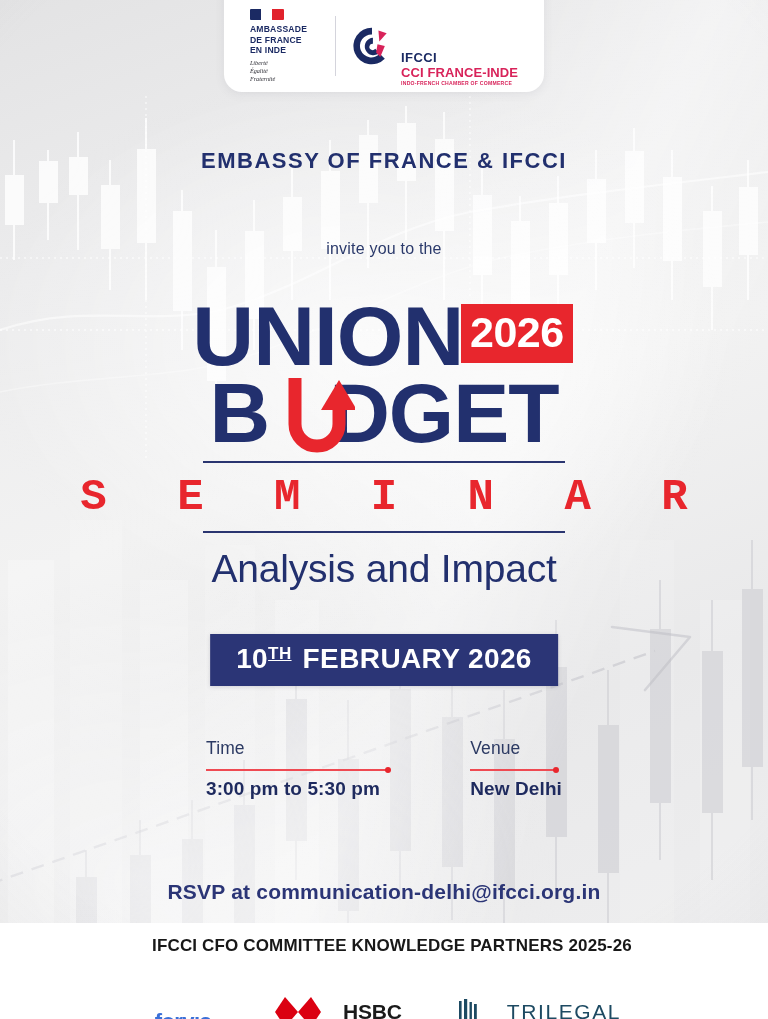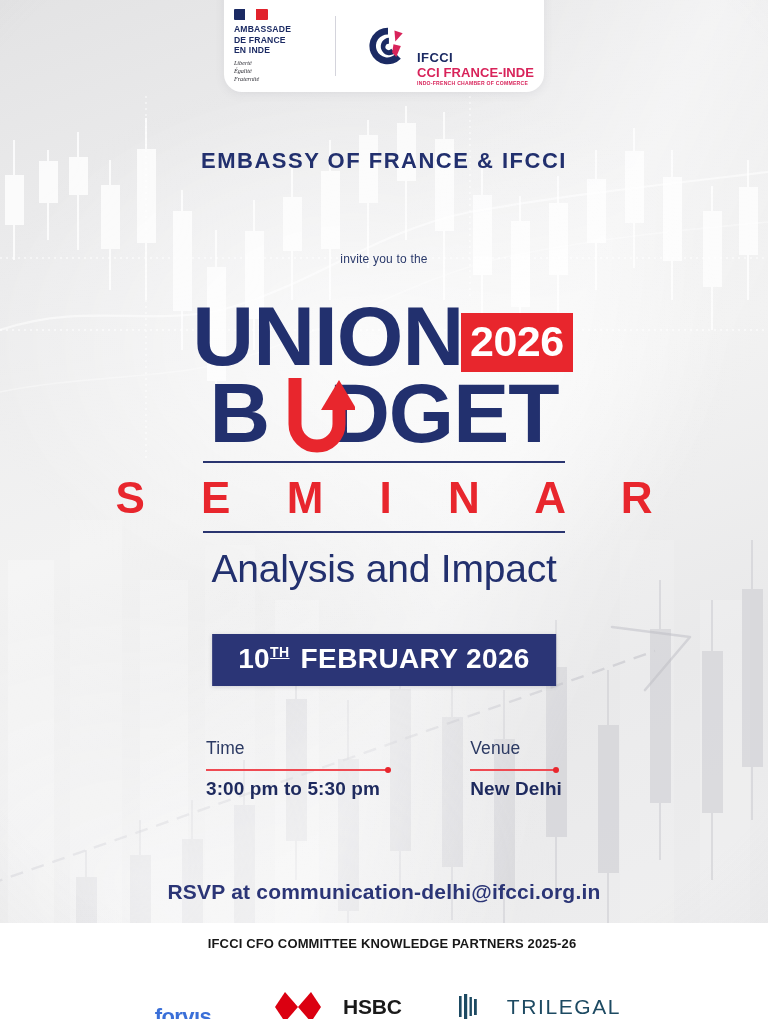--- a/index.html
+++ b/index.html
@@ -38,21 +38,21 @@
   .logo-card {
     position:absolute; left:50%; transform:translateX(-50%);
     top:-16px;
     width:320px; height:108px;
     background:#ffffff;
     border-radius:0 0 18px 18px;
     display:flex; align-items:flex-end; justify-content:center;
     padding-bottom:10px;
     box-shadow:0 2px 10px rgba(90,90,110,.10);
   }
-  .logo-inner { display:flex; align-items:center; gap:16px; height:72px; }
+  .logo-inner { display:flex; align-items:center; gap:0; height:72px; }
 
   .fr-logo { display:flex; flex-direction:column; align-items:flex-start; padding-right:14px; }
   .fr-flag { display:flex; width:34px; height:11px; margin-bottom:4px; border-radius:1px; overflow:hidden; }
   .fr-flag i { display:block; height:100%; }
   .fr-flag .b { width:34%; background:#1b2a63; }
   .fr-flag .w { width:32%; background:#ffffff; }
   .fr-flag .r { width:34%; background:#e1222c; }
   .fr-name {
     font-size:8.6px; font-weight:700; line-height:1.24; letter-spacing:.2px;
     color:#1b2a63; text-align:left;
@@ -76,27 +76,27 @@
   .eyebrow {
     position:absolute; top:148px; left:0; right:0; text-align:center;
     font-size:22px; font-weight:700; letter-spacing:1.5px; color:#22306e;
   }
   .aegis {
     position:absolute; top:183px; left:0; right:0; text-align:center;
     font-size:15.5px; font-weight:400; letter-spacing:.9px; color:#2a3566;
   }
   .invite {
     position:absolute; top:240px; left:0; right:0; text-align:center;
-    font-size:12px; font-weight:400; letter-spacing:.2px; color:#2b3a6b;margin-top:12px;
+    font-size:16px; font-weight:400; letter-spacing:.2px; color:#2b3a6b;
   }
 
   
   .title-block { position:absolute; top:300px; left:0; right:0; display:flex; flex-direction:column; align-items:center; }
 
-  .line-union { display:flex; align-items:flex-end; gap:0; }
+  .line-union { display:flex; align-items:flex-start; gap:0; }
   .word-union {
     font-size:84px; font-weight:700; line-height:.86; letter-spacing:-1px;
     color:#22306e; font-family:"Liberation Sans", sans-serif;
     transform:scaleX(1.02);
   }
   .badge-2026 {
     background:#e8262d; color:#ffffff;
     font-size:43px; font-weight:700; line-height:1;
     letter-spacing:-.5px;
     padding:7px 9px 9px 9px;
@@ -110,38 +110,38 @@
     color:#22306e; font-family:"Liberation Sans", sans-serif;
   }
   .letter-gap { display:inline-block; width:60px; }
   .arrow-u { position:absolute; left:74px; top:-2px; width:72px; height:84px; }
 
   .rule { width:362px; height:2px; background:#2a3570; margin-top:8px; }
   .word-seminar {
     font-size:44px; font-weight:700; color:#e8262d;
     letter-spacing:22px; text-indent:22px;
     line-height:1.25; margin:7px 0 6px 0;
-    font-family:Liberation Sans, sans-serif;
+    font-family:Liberation Mono, monospace;
   }
   .rule2 { width:362px; height:2px; background:#2a3570; margin-bottom:14px; }
 
   .subtitle {
     font-size:39px; font-weight:400; color:#22306e; letter-spacing:-.2px;
   }
 
   
   .date-badge {
     position:absolute; top:634px; left:50%; transform:translateX(-50%);
     background:#2b3576; color:#ffffff;
     padding:9px 26px 11px 26px;
     font-size:28px; font-weight:700; letter-spacing:.4px;
     display:flex; align-items:flex-start;
     box-shadow:0 1px 4px rgba(60,60,90,.18);
   }
-  .date-badge sup { font-size:14px; font-weight:700; line-height:1; position:relative; top:2px; margin-right:11px;text-decoration:underline; }
+  .date-badge sup { font-size:17px; font-weight:700; line-height:1; position:relative; top:2px; margin-right:11px;text-decoration:underline; }
 
   
   .meta { position:absolute; top:738px; left:206px; right:206px; display:flex; justify-content:space-between; }
   .meta-col { display:flex; flex-direction:column; }
   .meta-col.venue { align-items:flex-start; }
   .meta-label { font-size:17.5px; font-weight:400; color:#2c3a63; letter-spacing:.1px; margin-bottom:10px; }
   .meta-rule { position:relative; height:2px; background:#ef4a52; margin-bottom:7px; }
   .meta-rule.w1 { width:184px; }
   .meta-rule.w2 { width:88px; }
   .meta-rule::after {
@@ -157,21 +157,21 @@
   }
 
   
   .footer {
     position:absolute; left:0; right:0; bottom:0; height:96px;
     background:#ffffff;
     display:flex; flex-direction:column; align-items:center;
     padding-top:13px;
   }
   .partners-title {
-    font-size:13px; font-weight:700; color:#181818; letter-spacing:.15px;padding-left:16px;
+    font-size:17px; font-weight:700; color:#181818; letter-spacing:.15px;padding-left:16px;
   }
   .partners-row { display:flex; align-items:center; justify-content:center; gap:56px; margin-top:14px; }
 
   .forvis { display:flex; flex-direction:column; line-height:.94; align-items:center; }
   .forvis-1 { font-size:22px; font-weight:700; color:#3a6fd8; letter-spacing:-.6px;margin-top:42px; }
   .forvis-2 { font-size:22px; font-weight:700; color:#1f2a6b; letter-spacing:-.6px; }
 
   .hsbc { display:flex; align-items:center; gap:22px; }
   .hsbc-mark { width:46px; height:30px; }
   .hsbc-word { font-size:21px; font-weight:700; color:#1a1a1a; letter-spacing:-.2px; }

